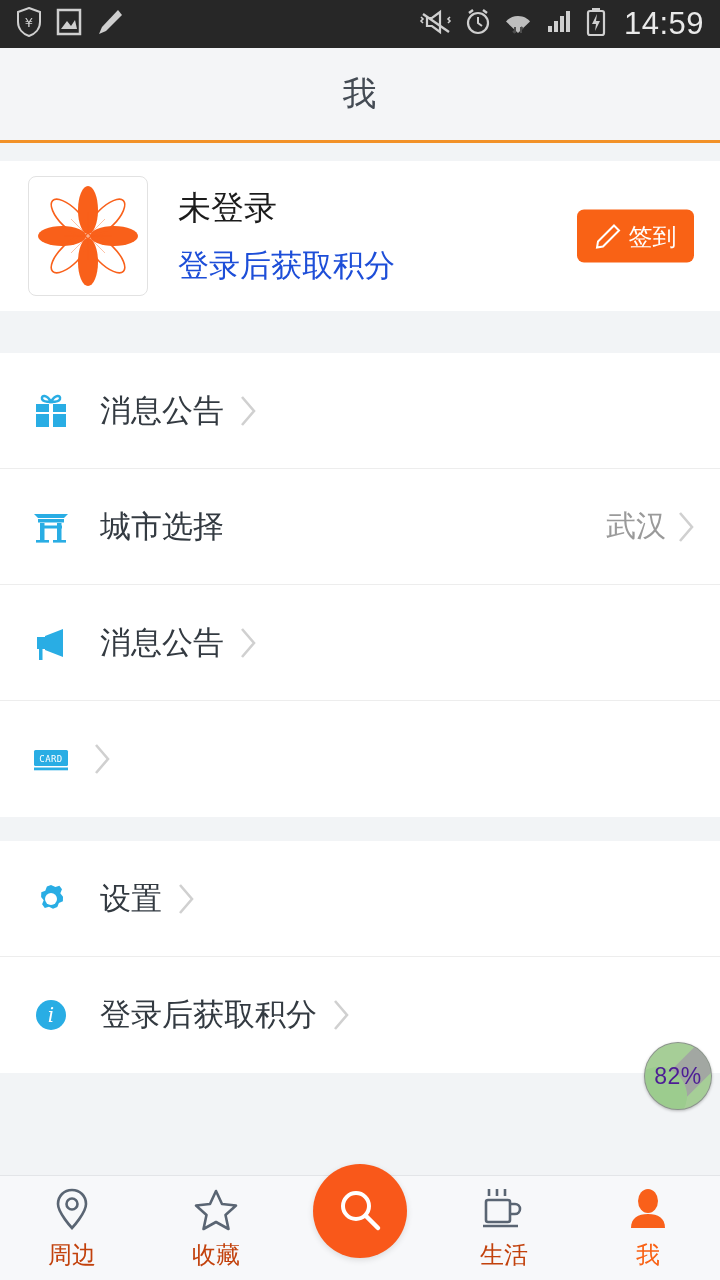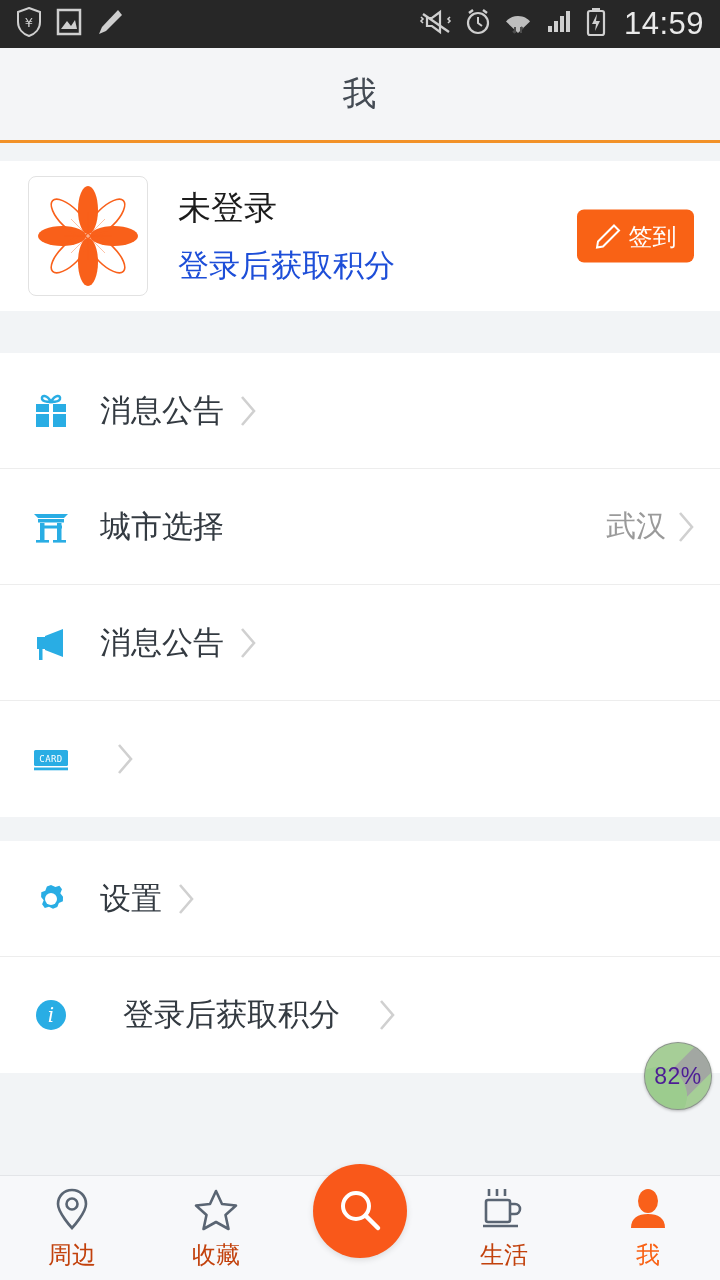--- a/index.html
+++ b/index.html
@@ -48,21 +48,21 @@
     display:flex; align-items:center; justify-content:center; gap:8px;
     color:#fff; font-size:24px; padding:0 14px;
   }
 
   
   .group{ background:#fff; }
   .row{
     height:116px; display:flex; align-items:center; padding:0 24px;
     border-bottom:1px solid #ededed; background:#fff; position:relative;
   }
-  .row:last-child{ border-bottom:none;gap:23px; }
+  .row:last-child{ border-bottom:none; }
   .row-ico{ width:54px; display:flex; align-items:center; justify-content:center; flex:0 0 auto; }
   .row-label{ font-size:31px; color:#333a41; margin-left:22px; }
   .row-value{ margin-left:auto; font-size:30px; color:#9a9a9a; }
   .chev{ margin-left:14px; display:flex; align-items:center; color:#cfcfcf; }
   .row-value + .chev{ margin-left:10px; }
   .spacer{ height:22px; background:#f2f4f6; }
 
   
   .memwidget{
     position:absolute; right:8px; top:1042px; width:68px; height:68px;

